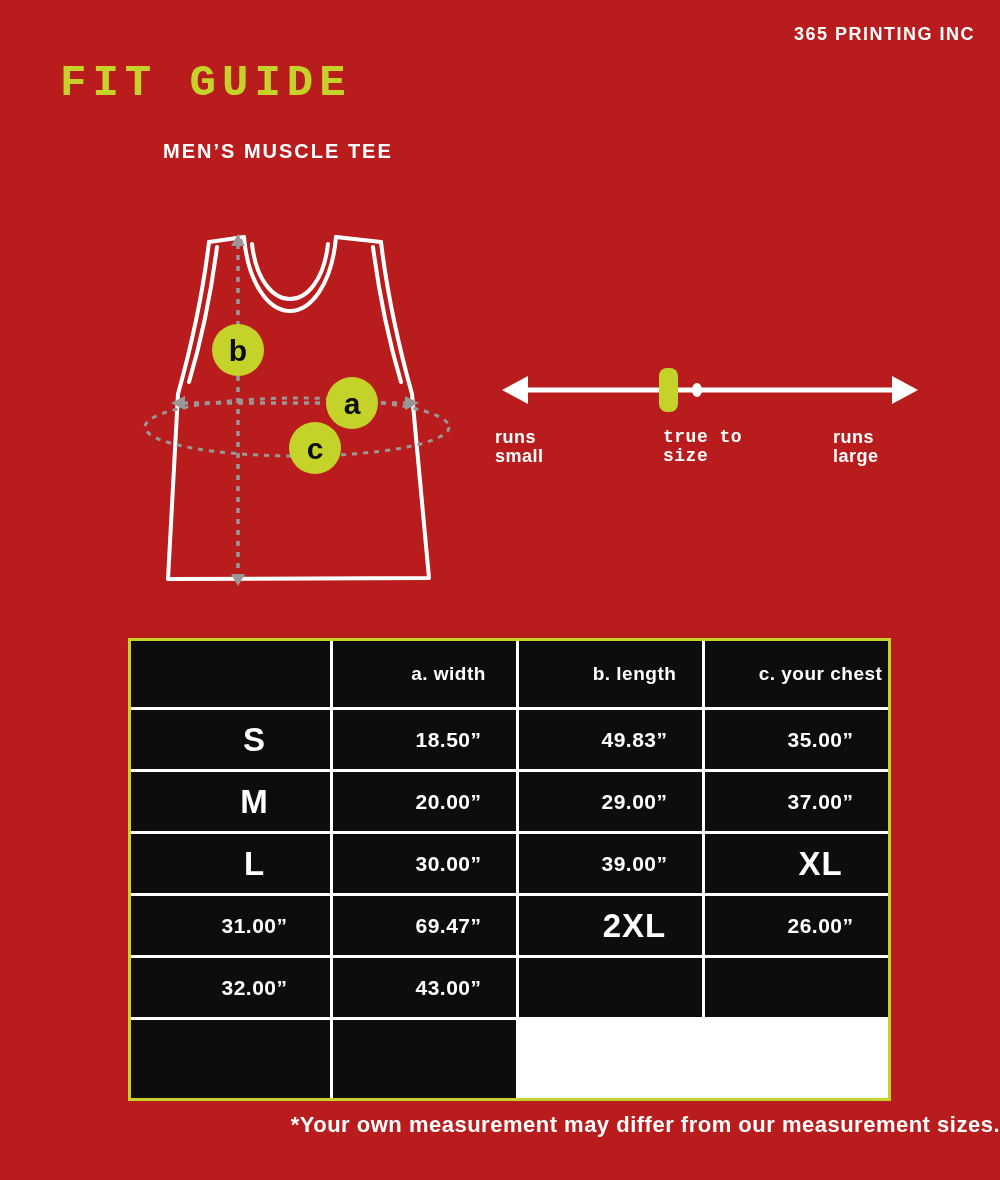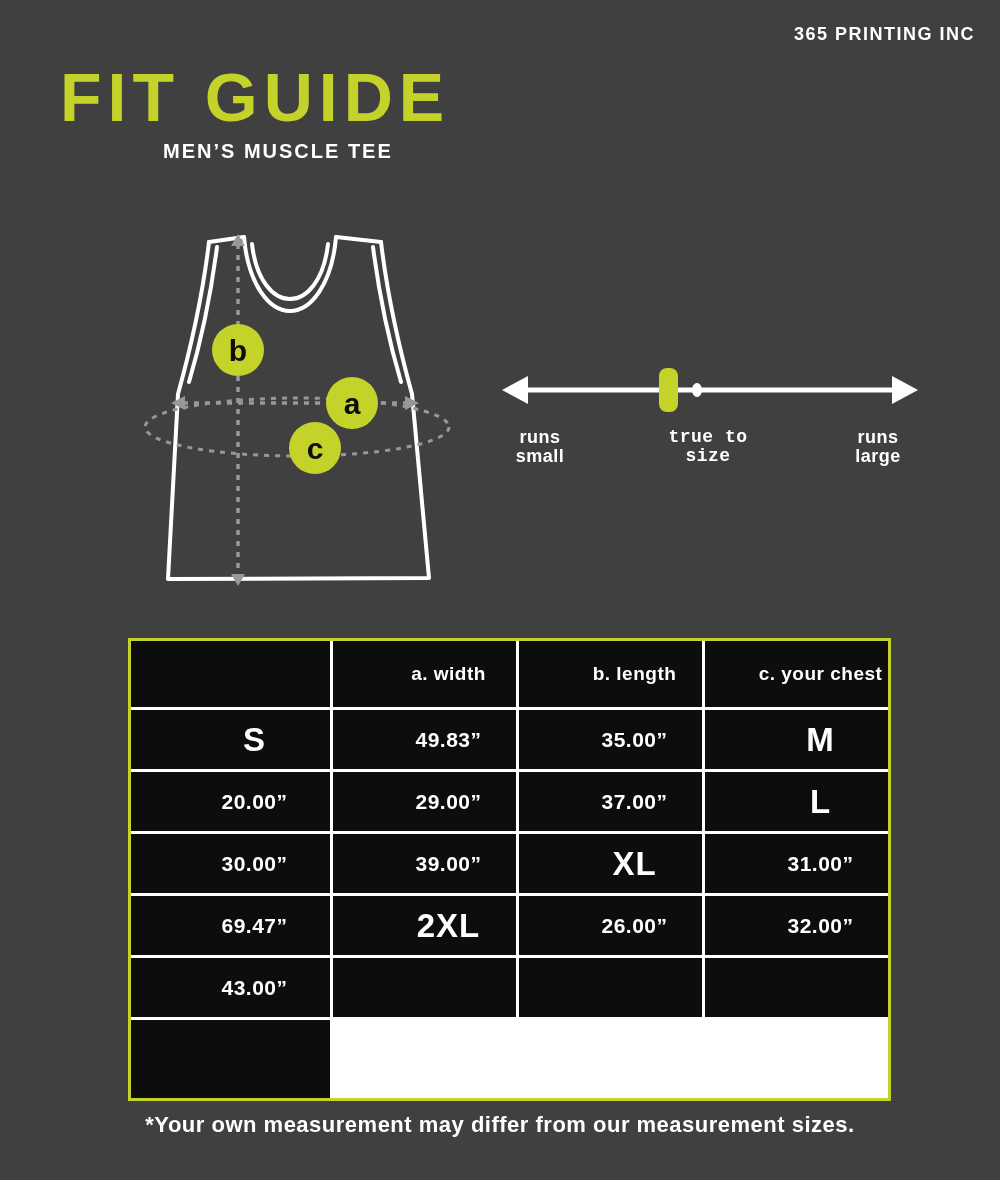--- a/index.html
+++ b/index.html
@@ -1,36 +1,36 @@
 <!DOCTYPE html>
 <html><head>
 <meta charset="utf-8">
 <style>
   html,body{margin:0;padding:0;background:#000;}
   .canvas{
     position:relative;width:1000px;height:1180px;overflow:hidden;
-    background:#404040;color:#fff;
+    background:#b91c1c;color:#fff;
     font-family:"Liberation Sans",sans-serif;font-weight:bold;
   }
   .brand{
     position:absolute;top:24px;right:25px;
     font-size:18px;letter-spacing:1.5px;color:#fff;
   }
   .title{
     position:absolute;top:58px;left:60px;margin:0;
-    font-size:68px;letter-spacing:6px;color:#c4d22a;
+    font-size:44px;letter-spacing:6px;color:#c4d22a;font-family:Liberation Mono, monospace;
   }
   .subtitle{
     position:absolute;top:140px;left:163px;
     font-size:20px;letter-spacing:2px;color:#fff;
   }
   .tee-diagram{position:absolute;left:135px;top:222px;width:330px;height:380px;}
   .fit-scale{position:absolute;left:500px;top:352px;width:420px;height:130px;}
   .fit-scale .lbl{
-    position:absolute;top:76px;width:90px;text-align:center;
+    position:absolute;top:76px;width:90px;text-align:left;
     font-size:18px;line-height:1.05;letter-spacing:0.5px;color:#fff;
   }
   .lbl-small{left:-5px;}
   .lbl-true{left:163px;font-family:Liberation Mono, monospace;}
   .lbl-large{left:333px;}
   .size-table{
     position:absolute;left:128px;top:638px;
     display:grid;
     grid-template-columns:199px 183px 183px 183px;
     grid-template-rows:66px 59px 59px 59px 59px 59px 78px;
@@ -38,21 +38,21 @@
   }
   .cell{
     background:#0d0d0d;display:flex;align-items:center;justify-content:center;
     color:#fff;
     padding-left:48px;
   }
   .cell.hdr{font-size:19px;letter-spacing:0.5px;}
   .cell.size{font-size:33px;letter-spacing:1px;}
   .cell.val{font-size:21px;letter-spacing:0.5px;}
   .footnote{
-    position:absolute;top:1112px;left:0;width:1000px;text-align:center;
+    position:absolute;top:1112px;left:0;width:1000px;text-align:right;
     font-size:22px;letter-spacing:0.5px;color:#fff;
   }
   svg text.badge-letter{
     font-family:"Liberation Sans",sans-serif;font-weight:bold;font-size:30px;fill:#0d0d0d;
     text-anchor:middle;
   }
 </style>
 </head>
 <body>
 
@@ -117,20 +117,21 @@
     </div>
   </div>
 
   <div class="size-table">
     <div class="cell hdr"></div>
     <div class="cell hdr">a. width</div>
     <div class="cell hdr">b. length</div>
     <div class="cell hdr">c. your chest</div>
 
     <div class="cell size">S</div>
+    <div class="cell val">18.50”</div>
     <div class="cell val">49.83”</div>
     <div class="cell val">35.00”</div>
 
     <div class="cell size">M</div>
     <div class="cell val">20.00”</div>
     <div class="cell val">29.00”</div>
     <div class="cell val">37.00”</div>
 
     <div class="cell size">L</div>
     <div class="cell val">30.00”</div>

